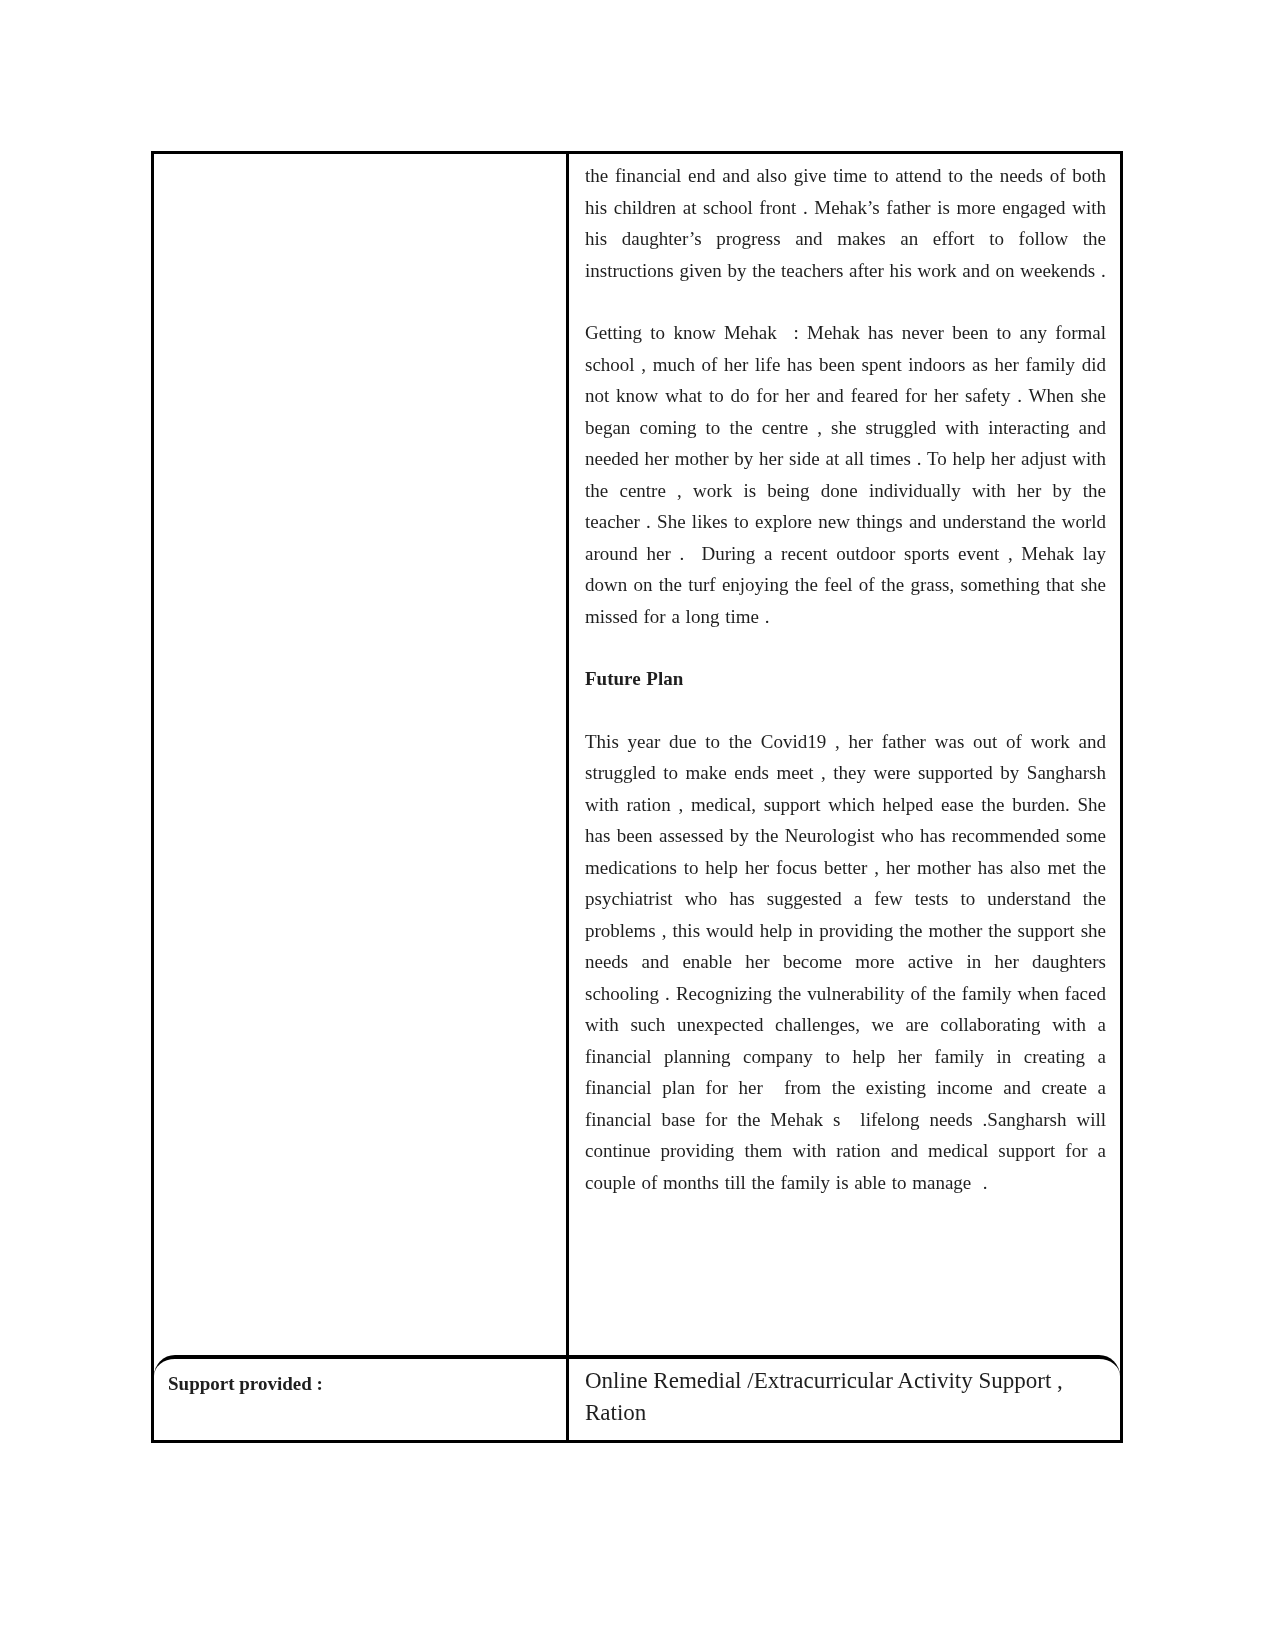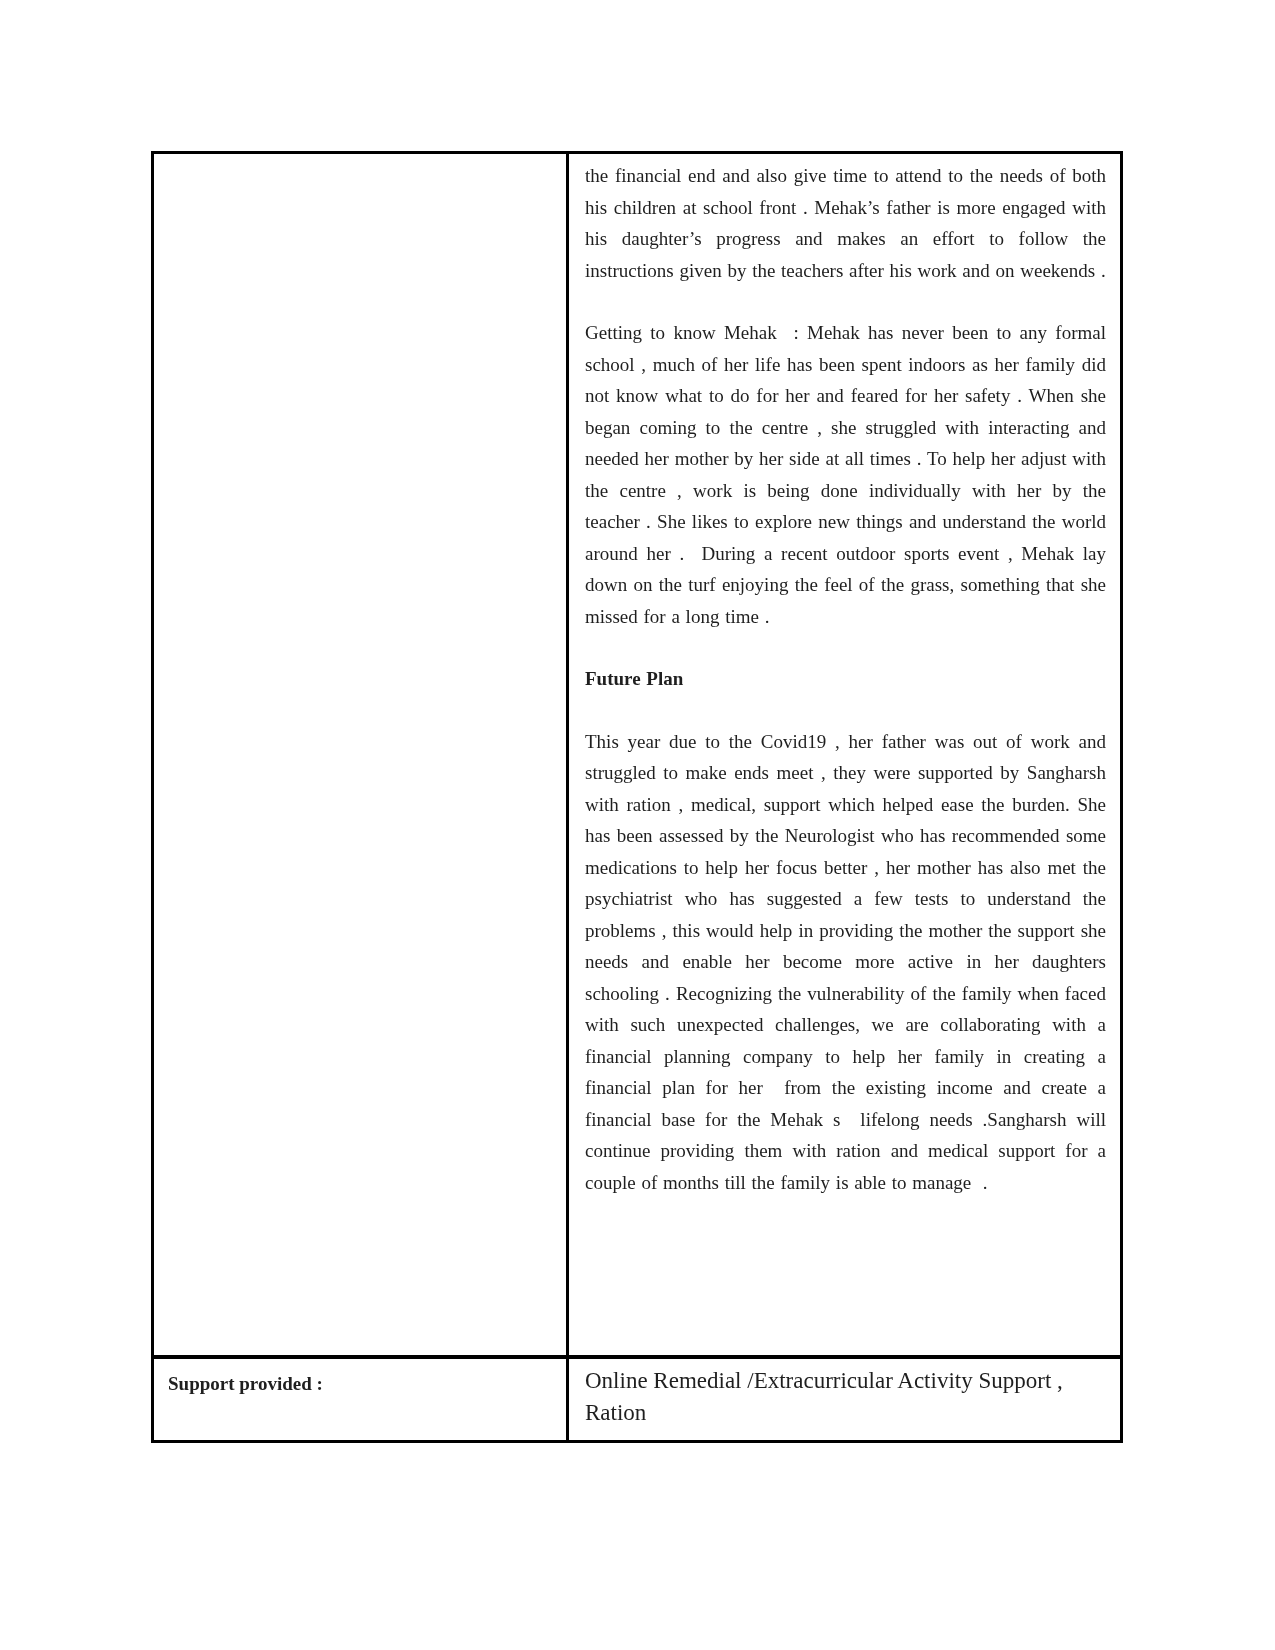--- a/index.html
+++ b/index.html
@@ -28,20 +28,21 @@
   }
   .trow {
     display: flex;
     box-sizing: border-box;
   }
   .trow-1 { flex: 1 1 auto; overflow: hidden; }
   .trow-2 {
     height: 85px;
     flex: 0 0 auto;
     border-top: 4px solid #000000;
+    border-radius: 21px;
   }
   .tcell {
     box-sizing: border-box;
     overflow: hidden;
   }
   .cell-left {
     width: 415px;
     flex: 0 0 415px;
     border-right: 3px solid #000000;
     padding: 9px 12px 0 14px;

